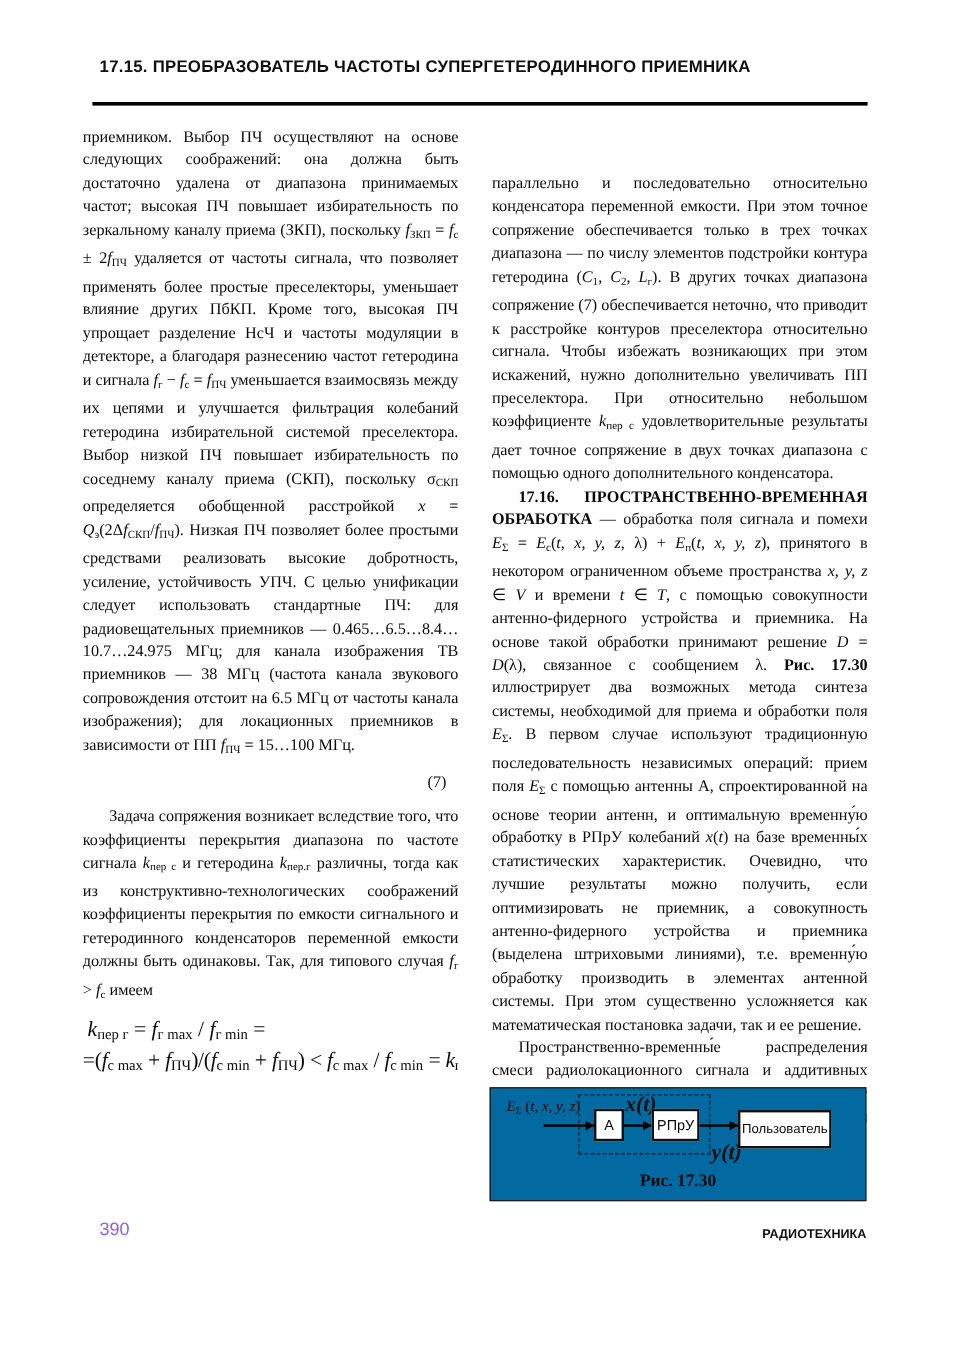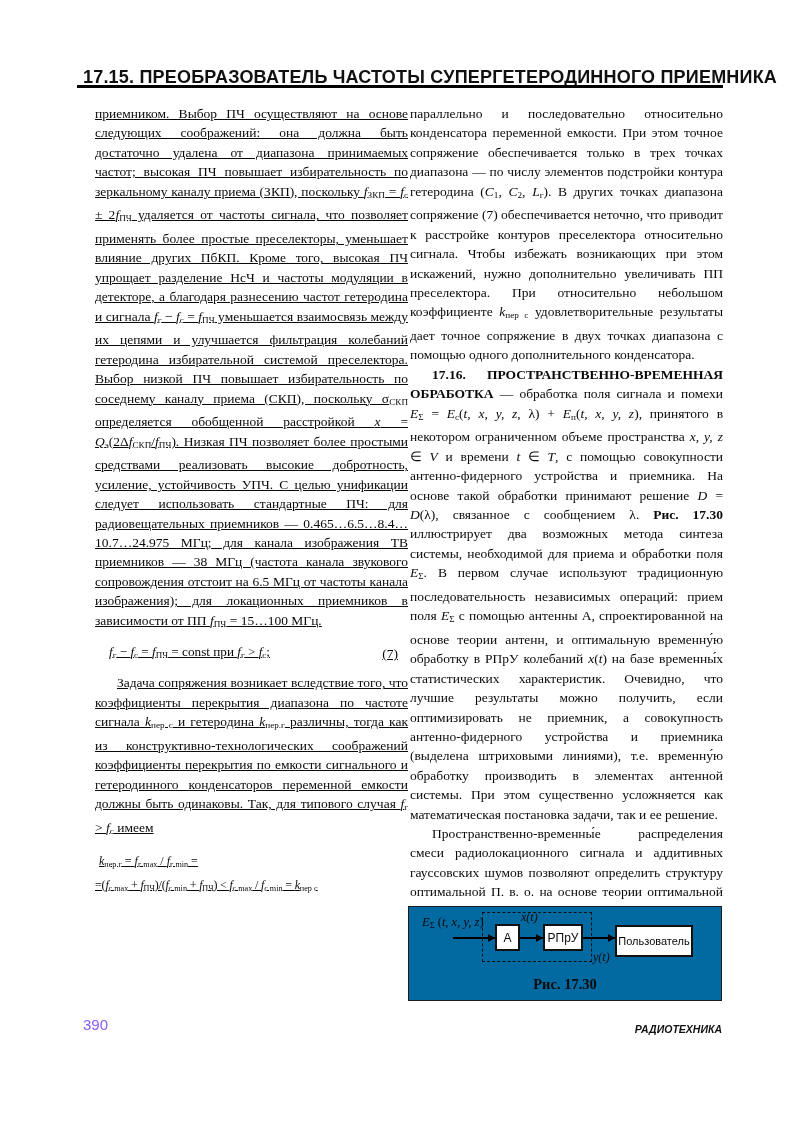--- a/index.html
+++ b/index.html
@@ -3,55 +3,55 @@
 <meta charset="utf-8">
 <style>
   html,body { margin:0; padding:0; }
   body {
     width:794px; height:1131px; background:#ffffff; position:relative;
     font-family:"Liberation Serif", serif; color:#0a0a0a; overflow:hidden;
   }
   .page { position:absolute; inset:0; }
 
   .header-title {
-    position:absolute; left:83px; top:67px; width:648px;
-    font-family:"Liberation Sans", sans-serif; font-size:18px; font-weight:700;
+    position:absolute; left:83px; top:47px; width:648px;
+    font-family:"Liberation Sans", sans-serif; font-size:14px; font-weight:700;
     letter-spacing:0.2px; color:#101010; white-space:nowrap;
   }
   .header-rule { position:absolute; left:77px; top:85px; width:646px; height:2.5px; background:#000; }
 
   .col {
     position:absolute; top:104px; width:313px;
     font-size:13.5px; line-height:19.4px; text-align:justify;
     hyphens:auto; overflow:hidden;
   }
-  .col-left  { left:95px;  height:912px;text-decoration:underline; }
-  .col-right { left:410px; height:797px; }
+  .col-left  { left:69px;  height:912px; }
+  .col-right { left:410px; height:797px;margin-top:39px; }
 
   p { margin:0; text-indent:22px; }
   p.noindent { text-indent:0; }
 
   .i { font-style:italic; }
   .b { font-weight:bold; }
   .s { font-size:0.68em; vertical-align:-0.25em; letter-spacing:0; }
 
   .formula7 { display:flex; align-items:center; margin:9px 0 9px 14px; font-size:13.2px; line-height:18px; text-align:left; }
   .f7lines { flex:1; }
   .f7num { padding-right:10px; font-size:13.5px; }
 
-  .kformula { margin:9px 0 9px 0; font-size:12px; line-height:21px; text-align:left; }
+  .kformula { margin:9px 0 9px 0; font-size:18px; line-height:21px; text-align:left; }
   .kline1 { margin-left:4px; }
   .kline2 { white-space:nowrap; letter-spacing:-0.2px; }
 
   .figure {
     position:absolute; left:408px; top:906px; width:314px; height:95px;
     border:1.5px solid #1d1d1d; background:#0369a1; box-sizing:border-box;
   }
   .fig-input { position:absolute; left:13px; top:8px; font-size:12.5px; white-space:nowrap; }
-  .figlbl { position:absolute; font-size:12px; font-style:italic; }
+  .figlbl { position:absolute; font-size:18px; font-style:italic;font-weight:bold; }
   .xlbl { left:112px; top:3px; }
   .ylbl { left:184px; top:3px;margin-top:40px; }
   .fig-dashed { position:absolute; left:73px; top:5px; width:110px; height:50px; border:1.5px dashed #111; box-sizing:border-box; }
   .fig-box {
     position:absolute; border:2px solid #111; box-sizing:border-box; background:#fff;
     display:flex; align-items:center; justify-content:center;
     font-family:"Liberation Sans", sans-serif; font-size:12px; color:#0a0a0a;
   }
   .box-a { left:86px;  top:17px; width:25px; height:27px; }
   .box-r { left:134px; top:17px; width:40px; height:27px; }
@@ -66,36 +66,35 @@
   }
   .h1 { left:79px; } .h2 { left:127px; } .h3 { left:199px; }
   .fig-caption { position:absolute; bottom:7px; left:0; width:100%; text-align:center; font-weight:bold; font-size:14.5px; }
 
   .footer-page {
     position:absolute; left:83px; top:1016px;
     font-family:"Liberation Sans", sans-serif; font-size:15px; color:#8b5cf6;
   }
   .footer-brand {
     position:absolute; right:72px; top:1023px;
-    font-family:"Liberation Sans", sans-serif; font-size:10.5px; font-weight:700; font-style:italic; color:#111;
+    font-family:"Liberation Sans", sans-serif; font-size:10.5px; font-weight:700; color:#111;
   }
 </style>
 </head>
 <body>
 
 <div class="page">
 
   <div class="header-title">17.15. ПРЕОБРАЗОВАТЕЛЬ ЧАСТОТЫ СУПЕРГЕТЕРОДИННОГО ПРИЕМНИКА</div>
   <div class="header-rule"></div>
 
   <div class="col col-left">
     <p class="noindent"><span>приемником. Выбор ПЧ осуществляют на основе следующих соображений: она должна быть достаточно удалена от диапазона принимаемых частот; высокая ПЧ повышает избирательность по зеркальному каналу приема (ЗКП), поскольку </span><span class="i">f</span><span class="s">ЗКП</span><span> = </span><span class="i">f</span><span class="s">с</span><span> ± 2</span><span class="i">f</span><span class="s">ПЧ</span><span> удаляется от частоты сигнала, что позволяет применять более простые преселекторы, уменьшает влияние других ПбКП. Кроме того, высокая ПЧ упрощает разделение НсЧ и частоты модуляции в детекторе, а благодаря разнесению частот гетеродина и сигнала </span><span class="i">f</span><span class="s">г</span><span> − </span><span class="i">f</span><span class="s">с</span><span> = </span><span class="i">f</span><span class="s">ПЧ</span><span> уменьшается взаимосвязь между их цепями и улучшается фильтрация колебаний гетеродина избирательной системой преселектора. Выбор низкой ПЧ повышает избирательность по соседнему каналу приема (СКП), поскольку σ</span><span class="s">СКП</span><span> определяется обобщенной расстройкой </span><span class="i">x</span><span> = </span><span class="i">Q</span><span class="s">э</span><span>(2Δ</span><span class="i">f</span><span class="s">СКП</span><span>/</span><span class="i">f</span><span class="s">ПЧ</span><span>). Низкая ПЧ позволяет более простыми средствами реализовать высокие добротность, усиление, устойчивость УПЧ. С целью унификации следует использовать стандартные ПЧ: для радиовещательных приемников — 0.465…6.5…8.4…10.7…24.975 МГц; для канала изображения ТВ приемников — 38 МГц (частота канала звукового сопровождения отстоит на 6.5 МГц от частоты канала изображения); для локационных приемников в зависимости от ПП </span><span class="i">f</span><span class="s">ПЧ</span><span> = 15…100 МГц.</span></p>
     <div class="formula7">
       <div class="f7lines">
-        <div><span class="i">f</span><span class="s">г</span><span> − </span><span class="i">f</span><span class="s">с</span><span> = </span><span class="i">f</span><span class="s">ПЧ</span><span> = const при </span><span class="i">f</span><span class="s">г</span><span> &gt; </span><span class="i">f</span><span class="s">с</span><span>;</span></div>
       </div>
       <span class="f7num">(7)</span>
     </div>
     <p><span>Задача сопряжения возникает вследствие того, что коэффициенты перекрытия диапазона по частоте сигнала </span><span class="i">k</span><span class="s">пер с</span><span> и гетеродина </span><span class="i">k</span><span class="s">пер.г</span><span> различны, тогда как из конструктивно-технологических соображений коэффициенты перекрытия по емкости сигнального и гетеродинного конденсаторов переменной емкости должны быть одинаковы. Так, для типового случая </span><span class="i">f</span><span class="s">г</span><span> &gt; </span><span class="i">f</span><span class="s">с</span><span> имеем</span></p>
     <div class="kformula">
       <div class="kline1"><span class="i">k</span><span class="s">пер г</span><span> = </span><span class="i">f</span><span class="s">г max</span><span> / </span><span class="i">f</span><span class="s">г min</span><span> =</span></div>
       <div class="kline2"><span>=(</span><span class="i">f</span><span class="s">с max</span><span> + </span><span class="i">f</span><span class="s">ПЧ</span><span>)/(</span><span class="i">f</span><span class="s">с min</span><span> + </span><span class="i">f</span><span class="s">ПЧ</span><span>) &lt; </span><span class="i">f</span><span class="s">с max</span><span> / </span><span class="i">f</span><span class="s">с min</span><span> = </span><span class="i">k</span><span class="s">пер с</span></div>
     </div>
 
   </div>

